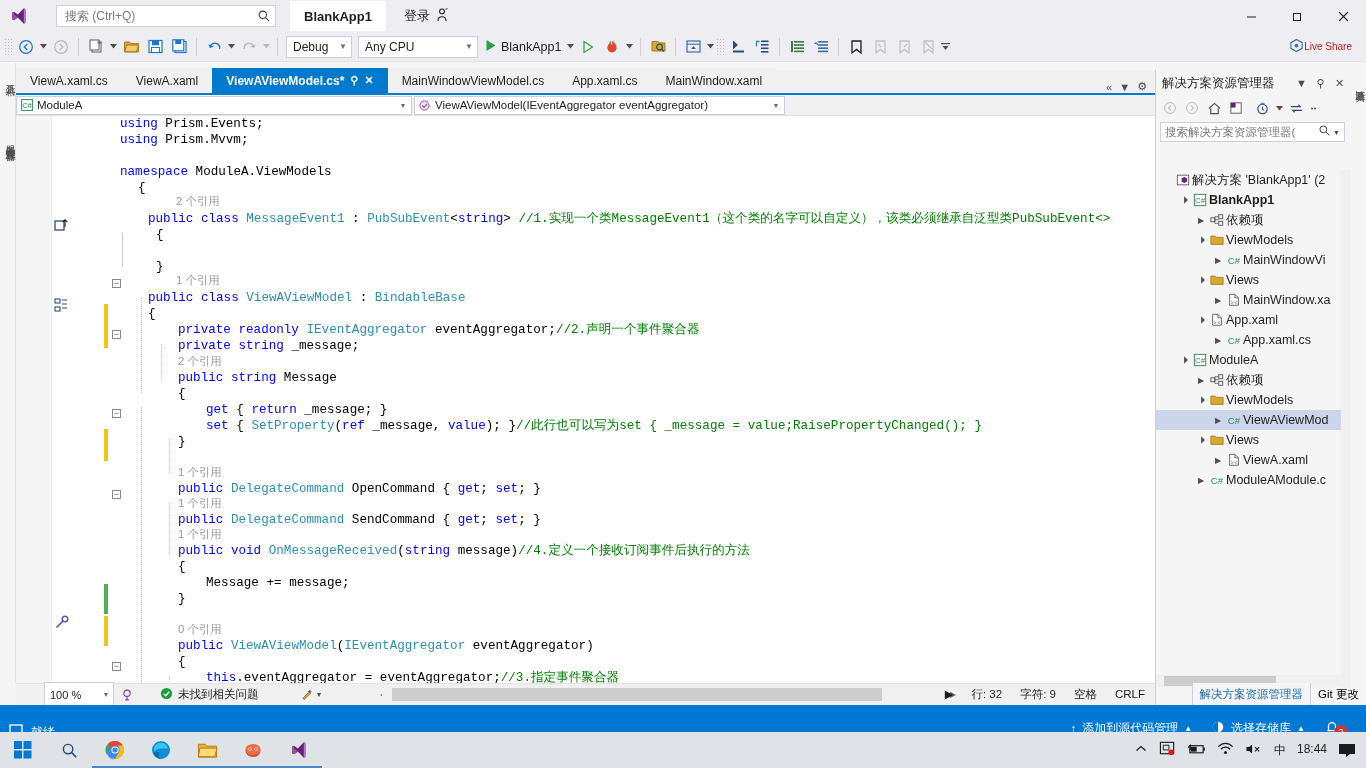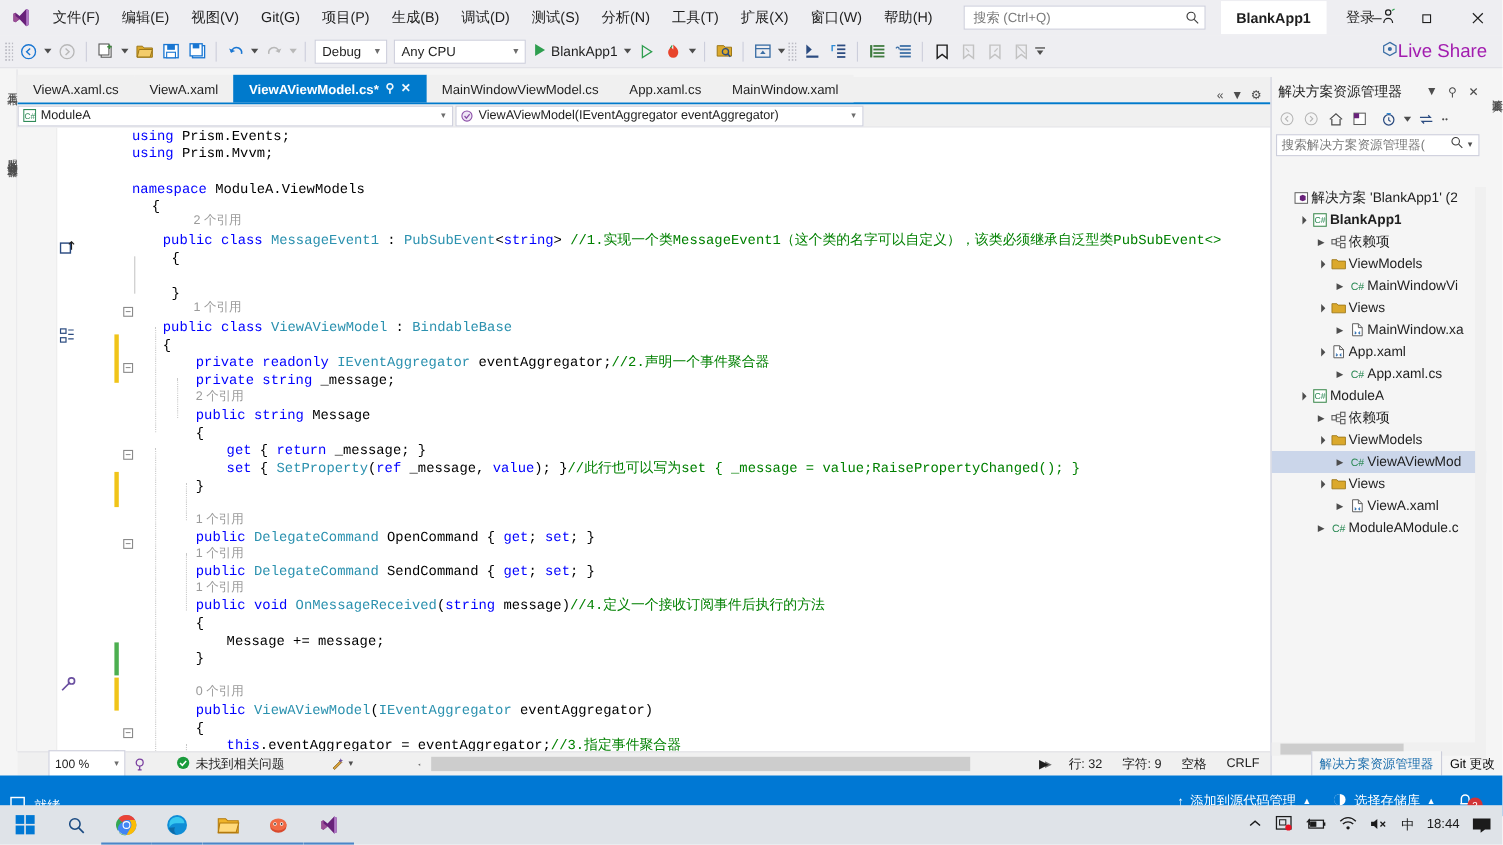--- a/index.html
+++ b/index.html
@@ -58,21 +58,21 @@
   .tb-btn { width:24px; height:24px; display:flex; align-items:center; justify-content:center; }
   .tb-caret { width:11px; height:24px; display:flex; align-items:center; justify-content:center; }
   .tb-sep { width:1px; height:18px; background:#cccedb; margin:0 5px; }
   .combo {
     height:22px; border:1px solid #cccedb; background:#fff; display:flex; align-items:center;
     font-size:12px; color:#1e1e1e; padding-left:6px; margin:4px 3px;
   }
   .combo .cval { flex:1; white-space:nowrap; }
   .combo .carr { width:16px; text-align:center; color:#6d6d6d; font-size:8px; }
   .run-btn { display:flex; align-items:center; gap:4px; font-size:12.5px; color:#1e1e1e; padding:0 4px; height:24px; }
-  .liveshare { position:absolute; right:14px; display:flex; align-items:center; gap:0; font-size:17px; color:#a21caf; }
+  .liveshare { position:absolute; right:14px; display:flex; align-items:center; gap:0; font-size:10px; color:#b91c1c; }
 
   
   .left-rail {
     position:absolute; left:0; top:63px; width:16px; height:620px; background:#f5f5f5;
     border-right:1px solid #e2e2e6;
   }
   .vtab { writing-mode: vertical-rl; font-size:10px; color:#4d4d4d; padding:6px 1px; letter-spacing:1px;}
 
   
   .tabstrip {
@@ -213,35 +213,20 @@
 
   <div class="titlebar">
     <div class="vs-logo">
       <svg width="20" height="20" viewBox="0 0 20 20">
         <path d="M14.6 2 8.6 8.4 4.9 5.5 3 6.4v7.2l1.9.9 3.7-2.9 6 6.4L18 16.6V3.4L14.6 2z" fill="#8a2be2" opacity="0"></path>
         <path d="M14.8 2.2 8.8 8.6 5.1 5.7 3.2 6.6v6.8l1.9.9 3.7-2.9 6 6.4 2.2-1V3.2l-2.2-1z" fill="#68217a"></path>
         <path d="M5.1 5.7 3.2 6.6v6.8l1.9.9 3.7-2.9-3.7-2.8V5.7z" fill="#9b4f96"></path>
         <path d="M14.8 2.2v15.6l2.2-1V3.2l-2.2-1z" fill="#b179c7"></path>
       </svg>
     </div>
-    <div class="menu">
-      <div class="menu-item">文件(F)</div>
-      <div class="menu-item">编辑(E)</div>
-      <div class="menu-item">视图(V)</div>
-      <div class="menu-item">Git(G)</div>
-      <div class="menu-item">项目(P)</div>
-      <div class="menu-item">生成(B)</div>
-      <div class="menu-item">调试(D)</div>
-      <div class="menu-item">测试(S)</div>
-      <div class="menu-item">分析(N)</div>
-      <div class="menu-item">工具(T)</div>
-      <div class="menu-item">扩展(X)</div>
-      <div class="menu-item">窗口(W)</div>
-      <div class="menu-item">帮助(H)</div>
-    </div>
 
     <div class="search-box">
       <input type="text" placeholder="搜索 (Ctrl+Q)" style="">
       <span class="magnifier">
         <svg width="14" height="14" viewBox="0 0 16 16">
             <circle cx="6.6" cy="6.6" r="4.2" fill="none" stroke="#3c3c3c" stroke-width="1.2"></circle>
             <line x1="9.8" y1="9.8" x2="14" y2="14" stroke="#3c3c3c" stroke-width="1.2"></line>
           </svg>
       </span>
     </div>

